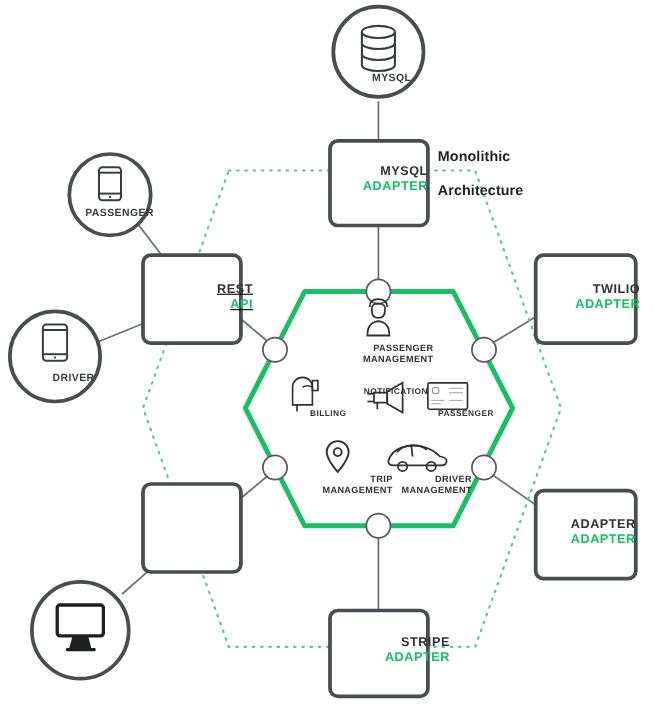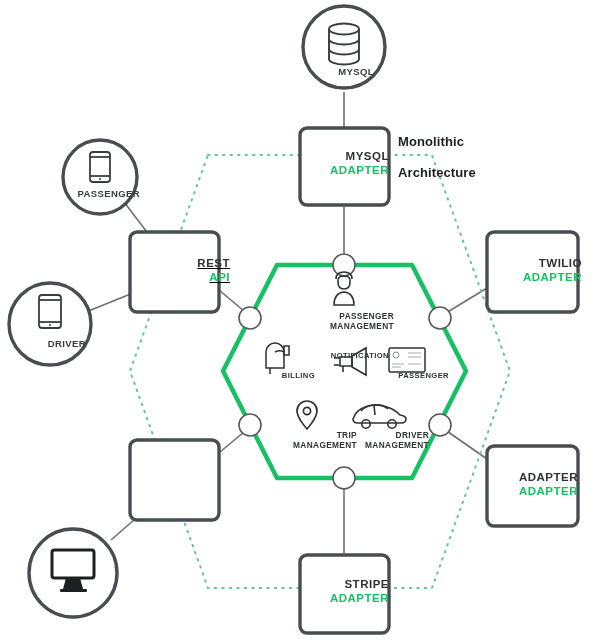--- a/index.html
+++ b/index.html
@@ -219,21 +219,21 @@
     <span class="l1">TWILIO</span>
     <span class="l2">ADAPTER</span>
   </div>
 
 
   <div class="lbl adapter-label" style="left:487px; top:471px; width:91px;">
     <span class="l1">ADAPTER</span>
     <span class="l2">ADAPTER</span>
   </div>
 
-  <div class="lbl adapter-label" style="left:300px; top:578px; width:89px;">
+  <div class="lbl adapter-label" style="left:300px; top:578px; width:89px;padding-left:20px;">
     <span class="l1">STRIPE</span>
     <span class="l2">ADAPTER</span>
   </div>
 
   <div class="lbl service-label" style="left:294px; top:311px; width:100px;">
     <span>PASSENGER</span><br>
     <span>MANAGEMENT</span>
   </div>
 
   <div class="lbl small-service-label" style="left:245px; top:372px; width:70px;">BILLING</div>

